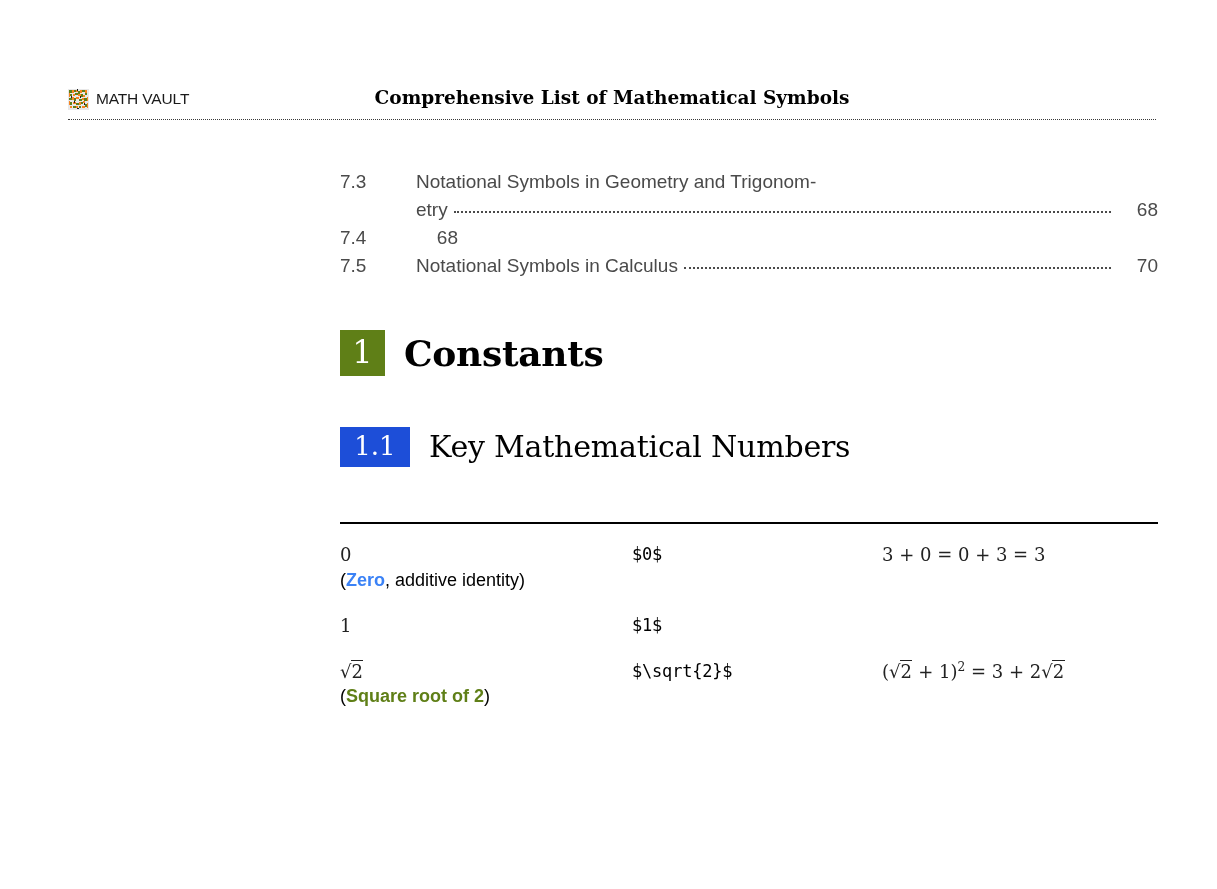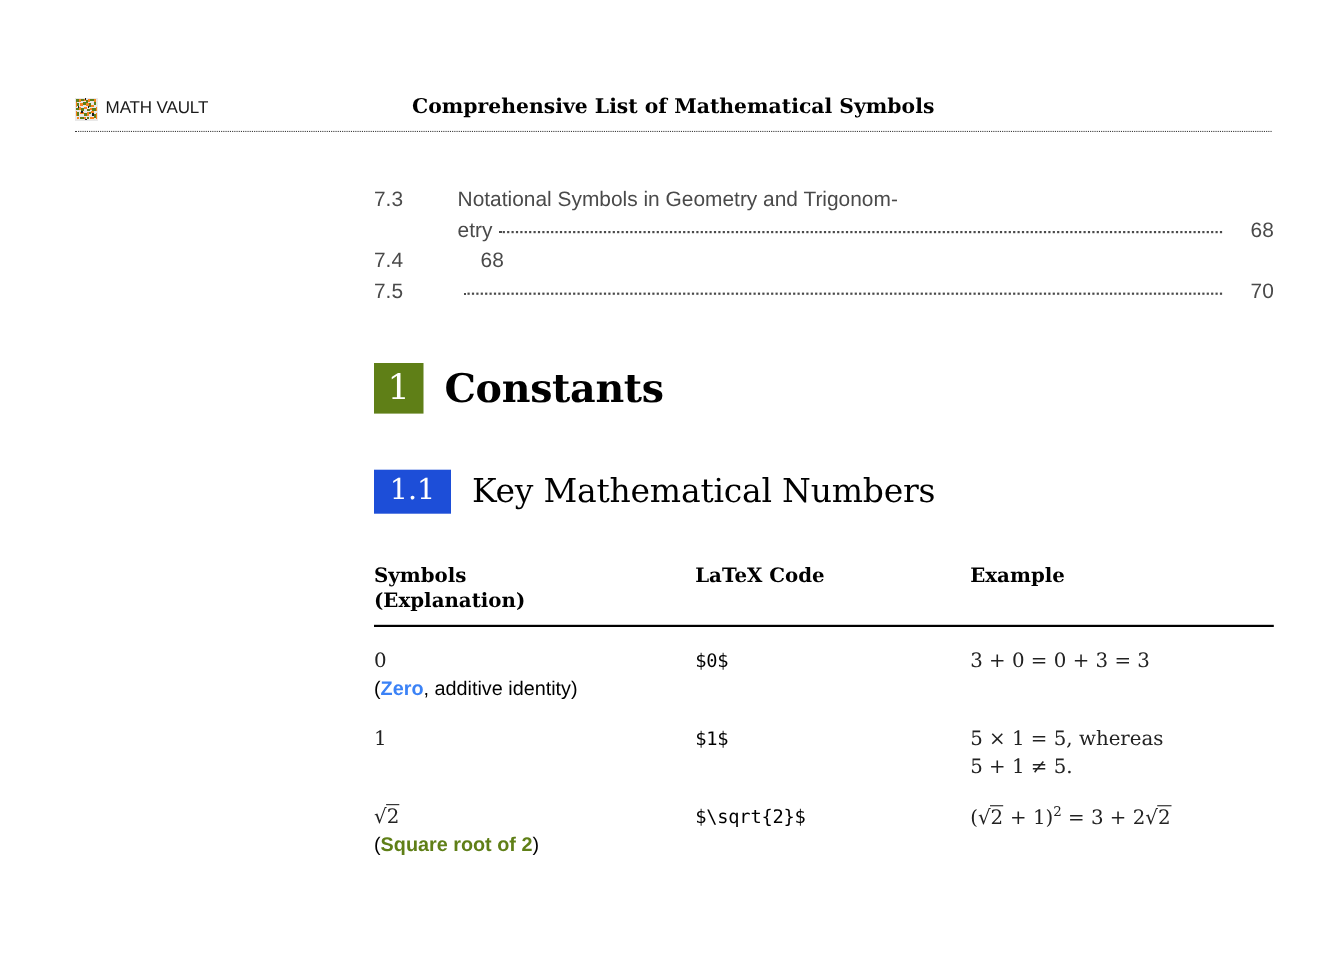--- a/index.html
+++ b/index.html
@@ -321,47 +321,40 @@
   </div>
 
   <div class="toc-row">
     <div class="toc-num" style="color: rgb(74, 74, 74);">7.4</div>
     <div class="toc-page" style="color: rgb(74, 74, 74);">68</div>
   </div>
 
   <div class="toc-row">
     <div class="toc-num" style="color: rgb(74, 74, 74);">7.5</div>
     <div class="toc-body">
+      <span class="toc-label" style="color: rgb(74, 74, 74);">Notational Symbols in Calculus</span>
       <span class="toc-leader"></span>
     </div>
     <div class="toc-page" style="color: rgb(74, 74, 74);">70</div>
   </div>
 
 </div>
 
 <div id="section-1">
   <span class="sec-badge" id="sec1-badge" style="background: rgb(95, 127, 23);">1</span>
   <span id="sec1-title">Constants</span>
 </div>
 
 <div id="section-1-1">
   <span class="sec-badge" id="sec11-badge" style="background: #1d4ed8;">1.1</span>
   <span id="sec11-title">Key Mathematical Numbers</span>
 </div>
 
 <div id="symbol-table">
 
-  <div class="st-head">
-    <div class="col-sym">
-      <div>Symbols</div>
-      <div>(Explanation)</div>
-    </div>
-    <div class="col-code">LaTeX Code</div>
-    <div class="col-ex">Example</div>
-  </div>
 
   <div id="table-rule"></div>
   <div class="row-spacer-top"></div>
 
   <div class="st-row">
     <div class="col-sym">
       <div class="sym-main" style="color: rgb(34, 34, 34);">0</div>
       <div class="expl"><span>(</span><span class="term" style="color: #3b82f6;">Zero</span><span>, additive identity)</span></div>
     </div>
     <div class="col-code">
@@ -374,24 +367,20 @@
 
   <div class="row-gap"></div>
 
   <div class="st-row">
     <div class="col-sym">
       <div class="sym-main" style="color: rgb(34, 34, 34);">1</div>
     </div>
     <div class="col-code">
       <span class="mono">$1$</span>
     </div>
-    <div class="col-ex">
-      <div class="math" style="color: rgb(34, 34, 34);">5 × 1 = 5, whereas</div>
-      <div class="math" style="color: rgb(34, 34, 34);">5 + 1 ≠ 5.</div>
-    </div>
   </div>
 
   <div class="row-gap"></div>
 
   <div class="st-row">
     <div class="col-sym">
       <div class="sym-main" style="color: rgb(34, 34, 34);"><span class="rad">√<span class="ovl">2</span></span></div>
       <div class="expl"><span>(</span><span class="term" style="color: rgb(95, 127, 23);">Square root of 2</span><span>)</span></div>
     </div>
     <div class="col-code">

